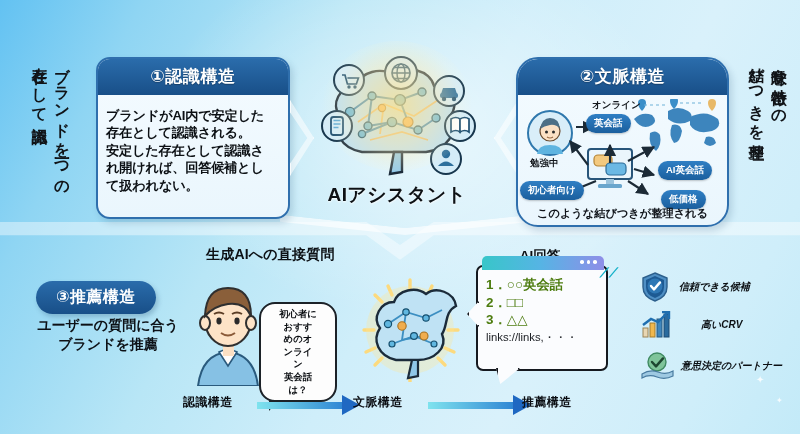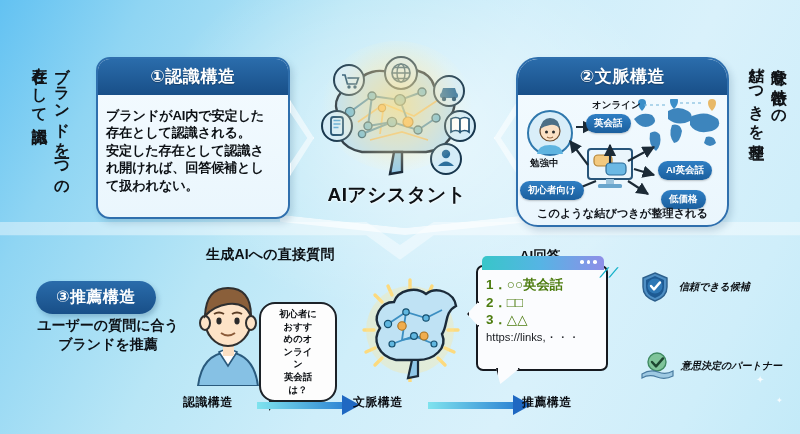--- a/index.html
+++ b/index.html
@@ -464,33 +464,44 @@
         </div>
     </div>
     <div class="tail-l"></div>
     <div class="tail-b"></div>
     <div class="sparkle">⟋⟋</div>
     <div class="ans-list">
       <div class="ans-item">1．○○英会話</div>
       <div class="ans-item">2．□□</div>
       <div class="ans-item">3．△△</div>
     </div>
-    <div class="ans-url">https://links,・・・</div>
+    <div class="ans-url">links://links,・・・</div>
   </div>
 
   <div id="benefit-0" class="benefit">
     <svg width="28" height="30" viewBox="0 0 28 30">
       <path d="M14 1 L26 6 V15 Q26 25 14 29 Q2 25 2 15 V6 Z" fill="#4f8fc4" stroke="#2c5f8c" stroke-width="1.4"></path>
       <path d="M14 4 L23 8 V15 Q23 23 14 26 Q5 23 5 15 V8 Z" fill="#1d5a93"></path>
       <circle cx="14" cy="14" r="7.5" fill="#2f78b5"></circle>
       <path d="M10 14 l3 3.4 l6 -7" stroke="#ffffff" stroke-width="2.4" fill="none" stroke-linecap="round" stroke-linejoin="round"></path>
     </svg>
     <span class="btext">信頼できる候補</span>
   </div>
 
+  <div id="benefit-1" class="benefit">
+    <svg width="30" height="28" viewBox="0 0 30 28">
+      <rect x="2" y="17" width="5" height="9" fill="#e8d6b2" stroke="#9a8456" stroke-width="1"></rect>
+      <rect x="9" y="12" width="5" height="14" fill="#f0b84e" stroke="#a77c2a" stroke-width="1"></rect>
+      <rect x="16" y="8" width="5" height="18" fill="#3f86bd" stroke="#27587f" stroke-width="1"></rect>
+      <rect x="23" y="3" width="5" height="23" fill="#2a6b9e" stroke="#1d4b72" stroke-width="1"></rect>
+      <path d="M2 14 L10 8 L17 11 L27 1" stroke="#1f6fb0" stroke-width="2.4" fill="none"></path>
+      <path d="M21 1 h7 v7" stroke="#1f6fb0" stroke-width="2.4" fill="none"></path>
+    </svg>
+    <span class="btext">高いCRV</span>
+  </div>
 
   <div id="benefit-2" class="benefit">
     <svg width="34" height="28" viewBox="0 0 34 28">
       <circle cx="16" cy="10" r="9" fill="#7fc49a" stroke="#3f8a62" stroke-width="1.4"></circle>
       <path d="M11 10 l4 4.4 l7 -8" stroke="#1d4630" stroke-width="2.4" fill="none" stroke-linecap="round" stroke-linejoin="round"></path>
       <path d="M1 22 q8 -5 16 -2 q8 3 15 -1 l0 5 q-8 4 -16 1 q-8 -3 -15 1 z" fill="#9ec9e2" stroke="#487ba0" stroke-width="1.2"></path>
     </svg>
     <span class="btext">意思決定のパートナー</span>
   </div>
 

